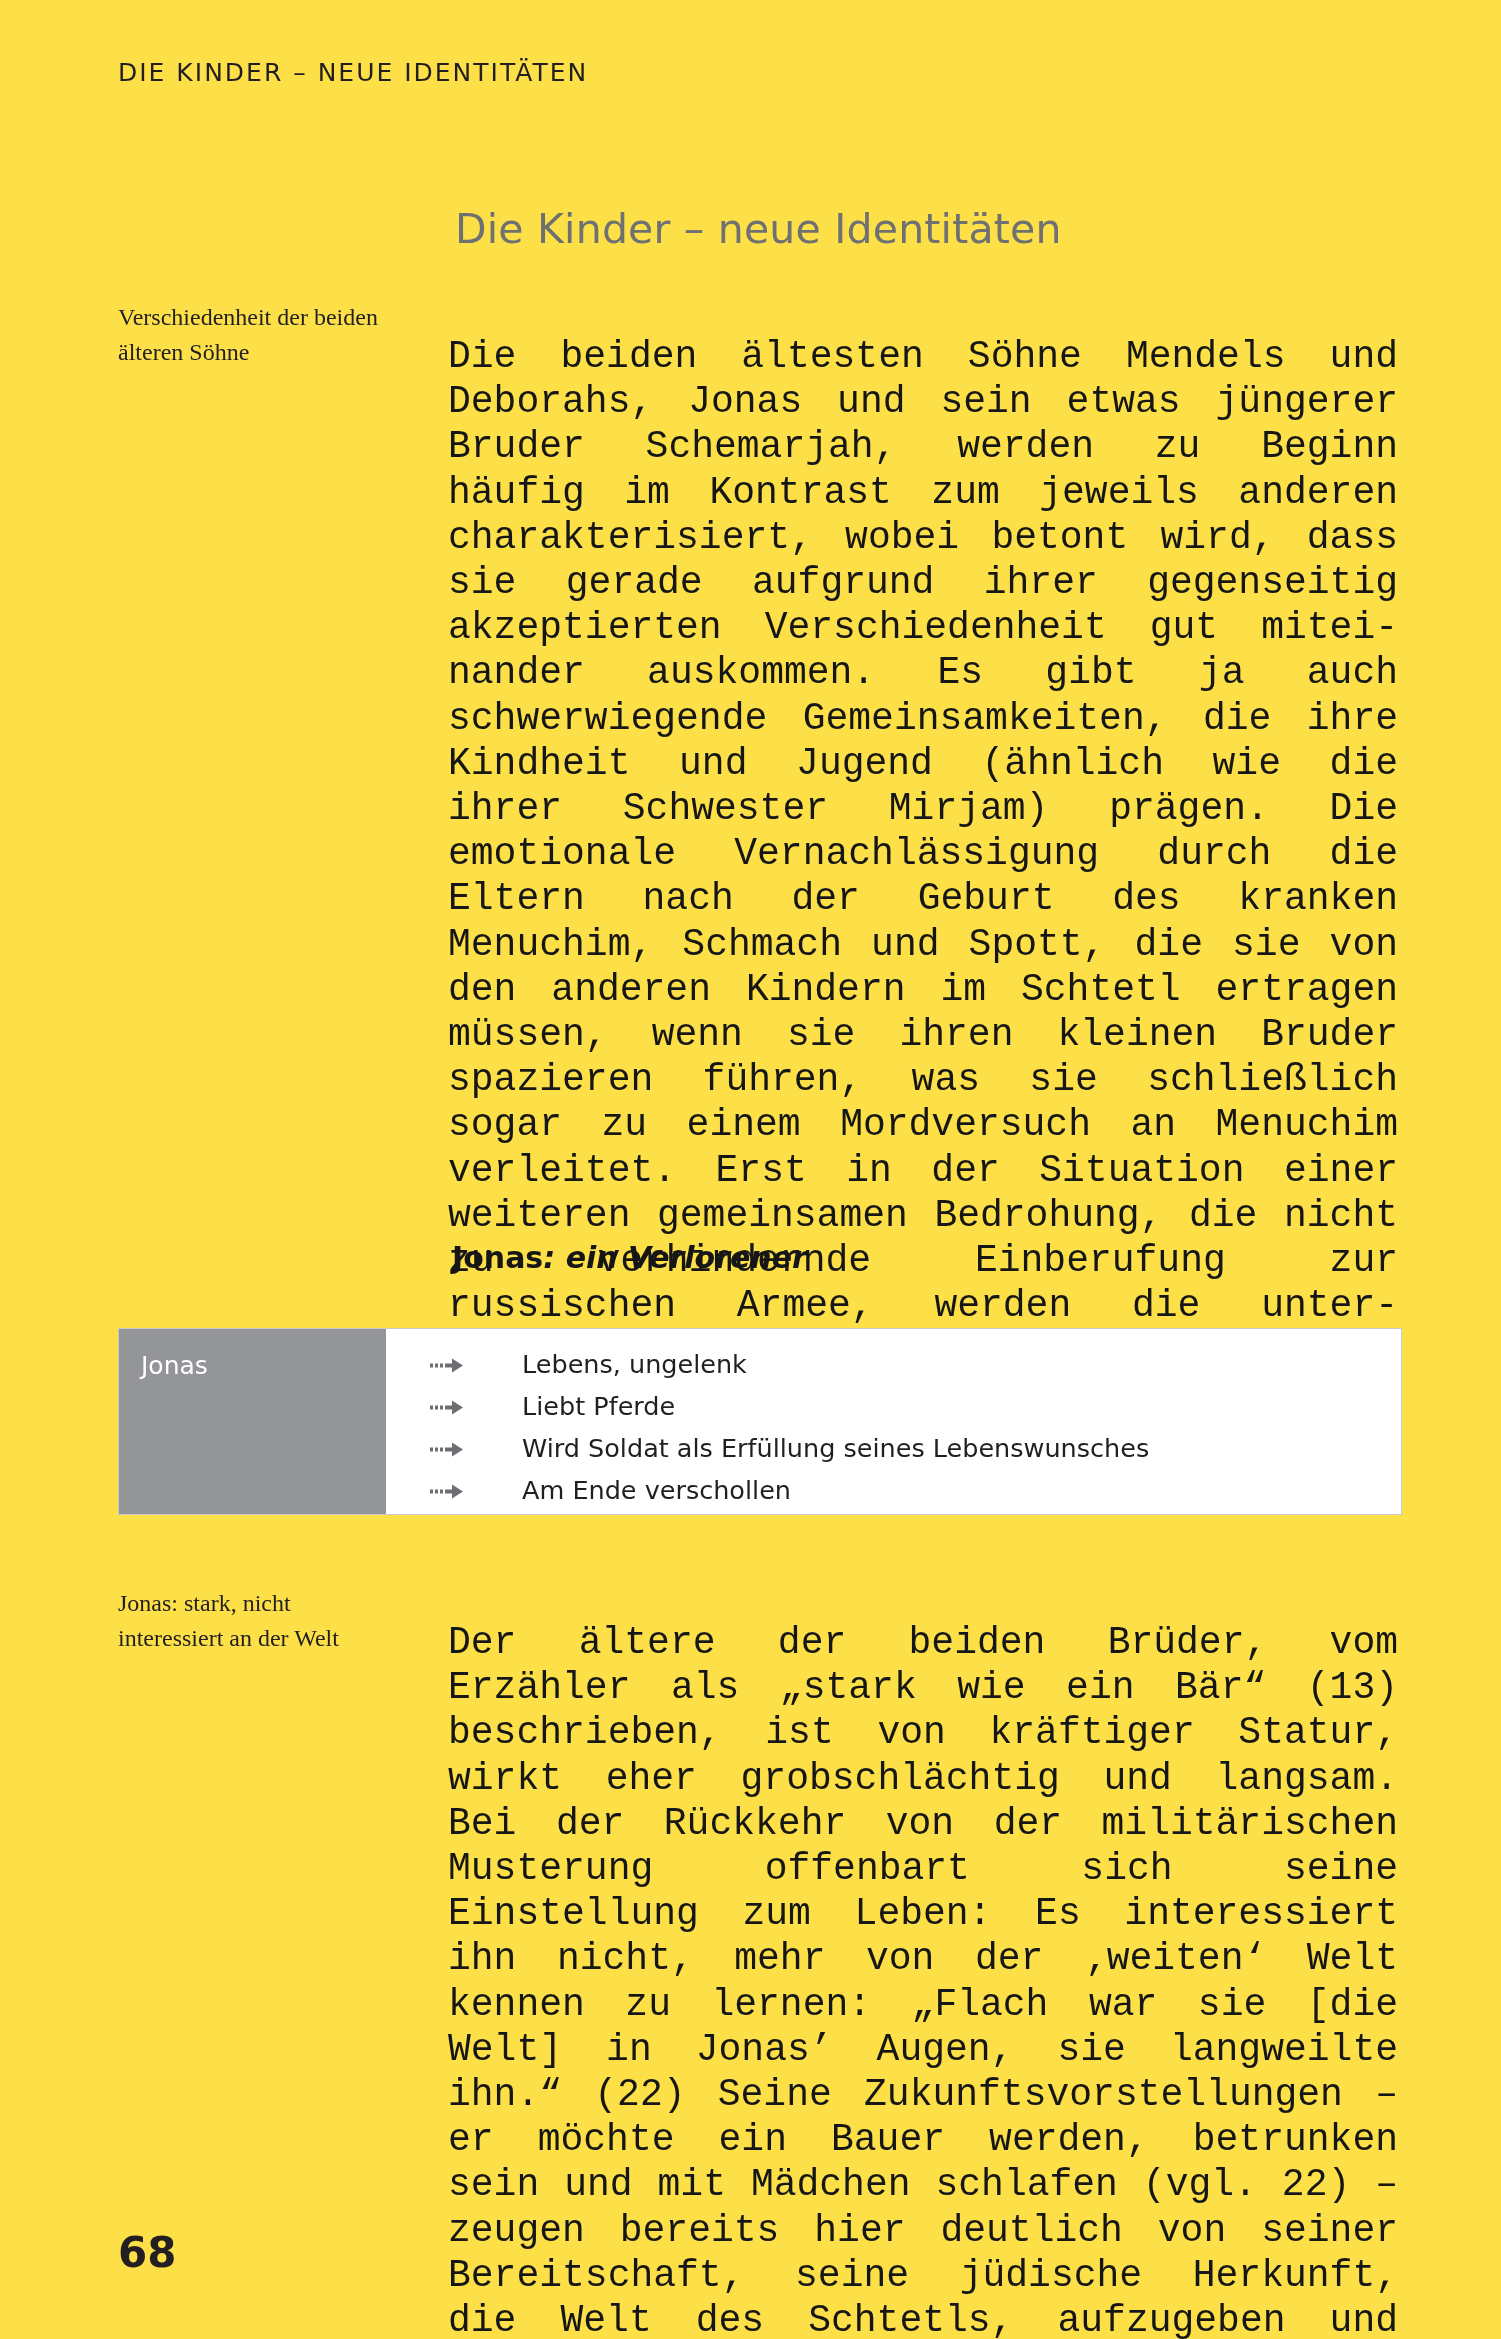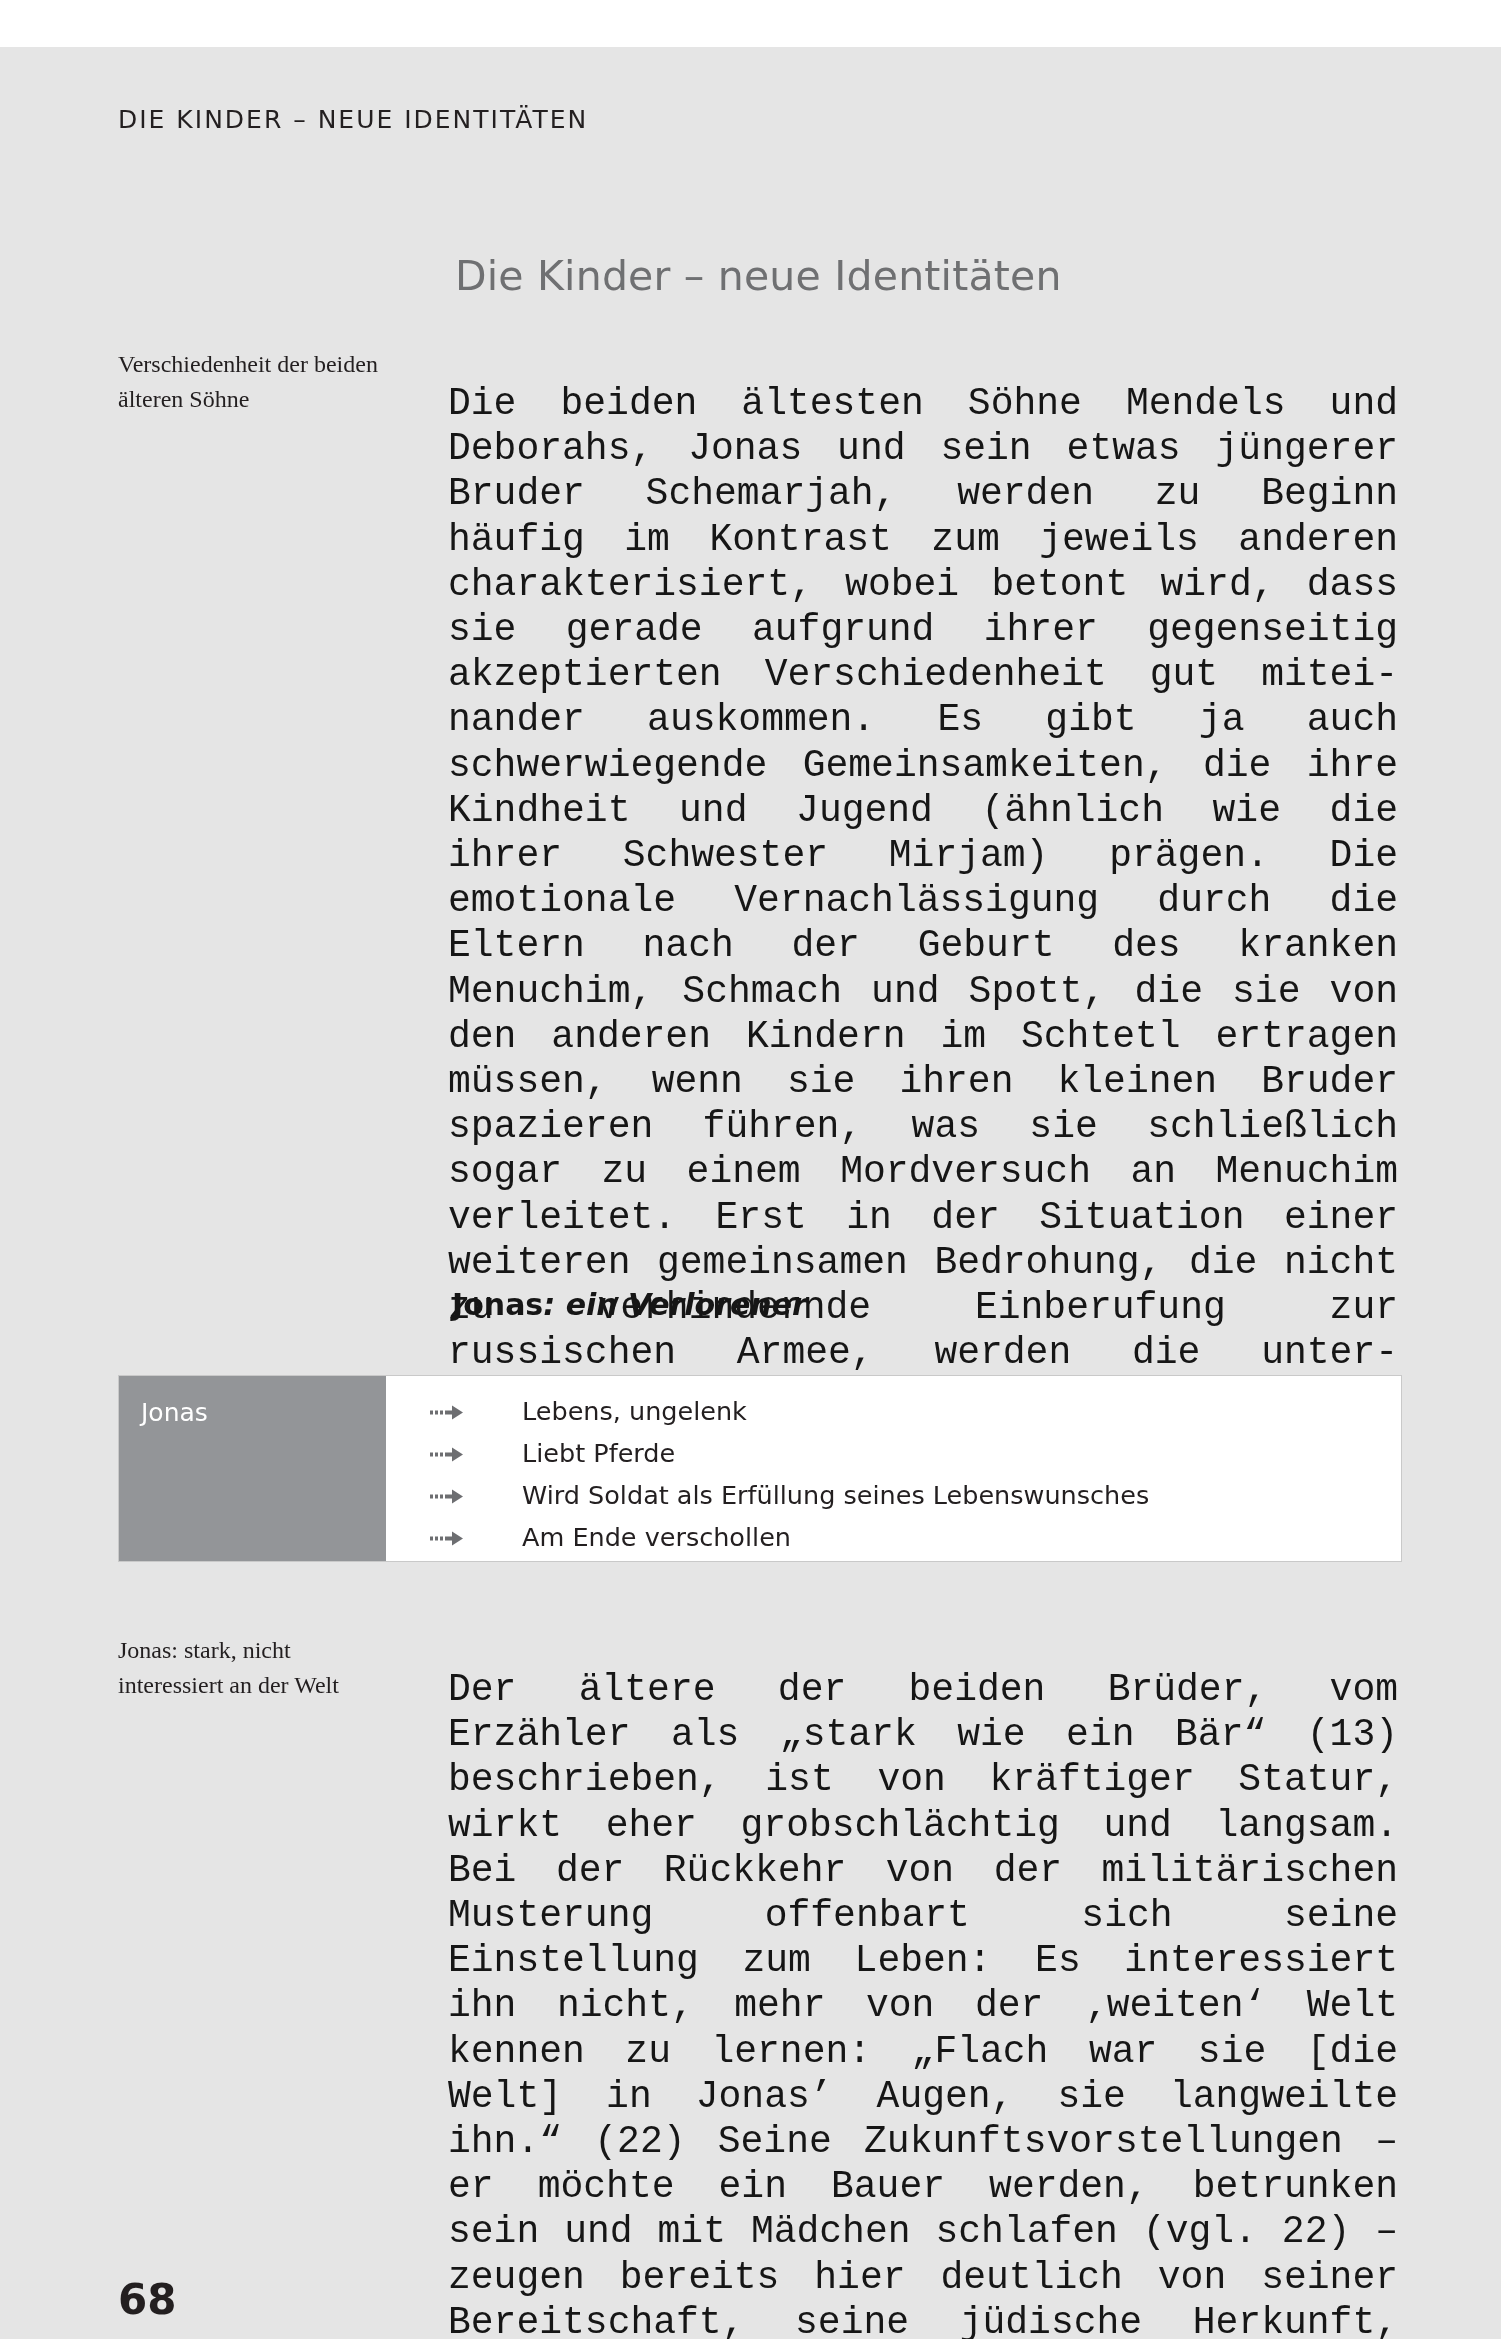--- a/index.html
+++ b/index.html
@@ -12,22 +12,21 @@
     height: 2339px;
     position: relative;
     font-family: "Liberation Serif", serif;
     color: #1a1a1a;
     overflow: hidden;
   }
 
   .page {
     position: absolute;
     inset: 0;
-    background: #e5e5e5;
-    margin-top: 47px;
+    background: #fde047;
   }
 
   
   .running-header {
     position: absolute;
     left: 118px;
     top: 58px;
     font-family: "DejaVu Sans", sans-serif;
     font-size: 25px;
     letter-spacing: 2.0px;

